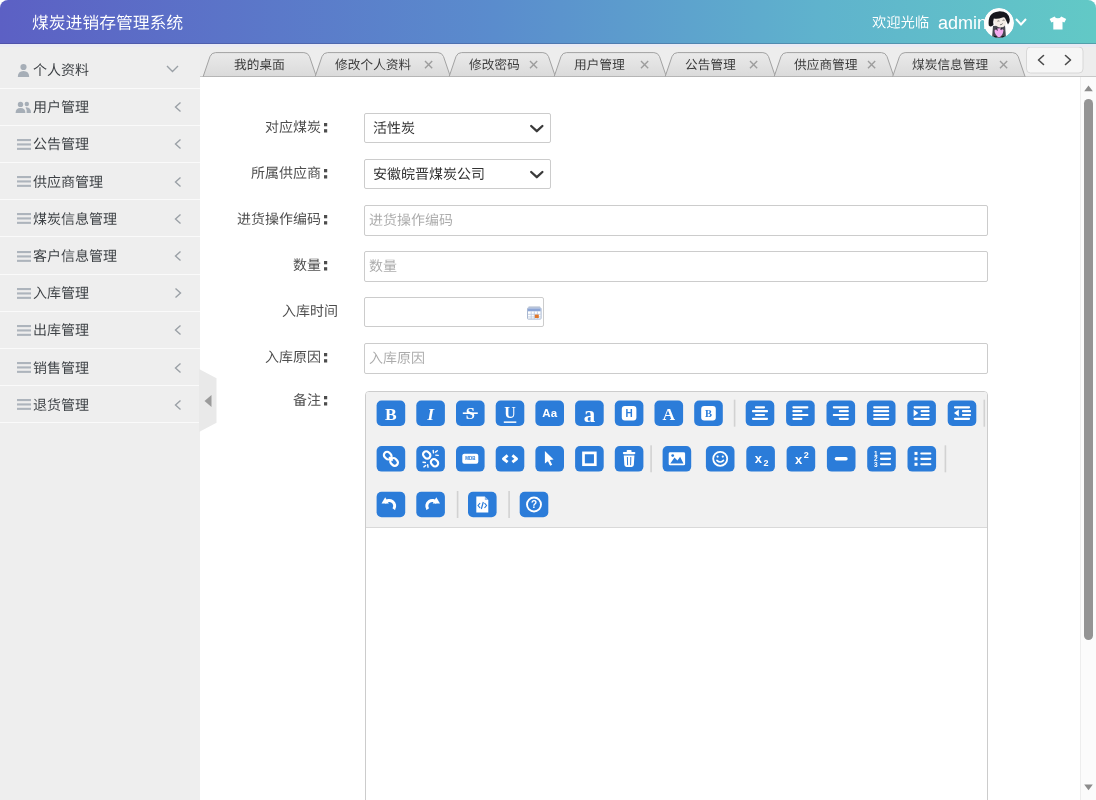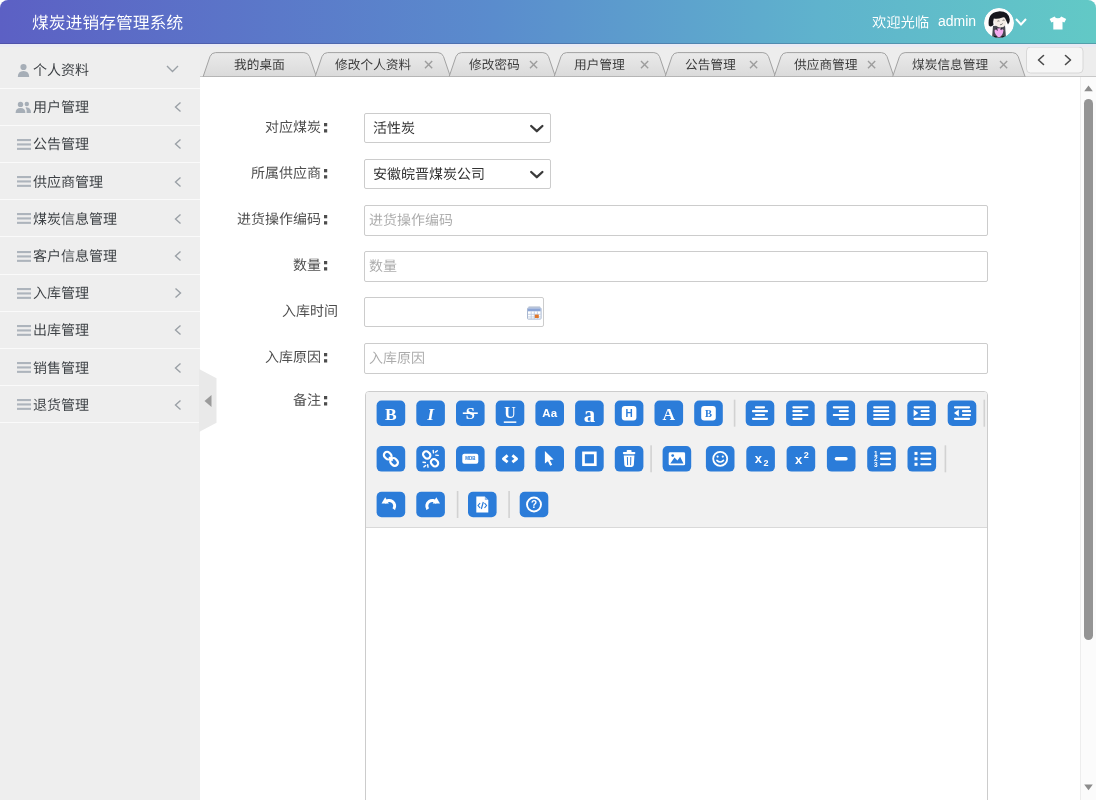--- a/index.html
+++ b/index.html
@@ -23,21 +23,21 @@
 .thumb{position:absolute;left:1083.5px;top:99px;width:9px;height:541px;background:#949494;border-radius:4.5px}
 </style></head><body>
 <div id="page">
 <div class="header"></div>
 <svg class="t" style="left:32.0px;top:5.8px" width="153" height="34">
       <path fill="#fff" transform="translate(0,22.76)" d="M5.5 -11.2C5.3 -10.2 4.9 -8.7 4.6 -7.7L5.4 -7.4C5.7 -8.2 6.1 -9.7 6.5 -10.8ZM1.5 -10.7C1.4 -9.4 1.1 -7.7 0.7 -6.6L1.6 -6.3C2 -7.4 2.3 -9.2 2.4 -10.6ZM8.3 -14.1V-12.3H6.6V-11.2H8.3V-6.1H10.8V-4.6H6.6V-3.5H10.1C9.1 -2.1 7.6 -0.7 6.1 -0.1C6.4 0.2 6.8 0.6 7 0.9C8.4 0.2 9.8 -1.2 10.8 -2.7V1.3H12V-2.5C13 -1.2 14.2 0.1 15.3 0.8C15.5 0.5 15.9 0.1 16.2 -0.2C14.9 -0.8 13.5 -2.2 12.6 -3.5H15.8V-4.6H12V-6.1H14.4V-11.2H15.9V-12.3H14.4V-14.1H13.2V-12.3H9.4V-14.1ZM13.2 -11.2V-9.7H9.4V-11.2ZM13.2 -8.7V-7.2H9.4V-8.7ZM3.1 -14V-8.3C3.1 -5.2 2.8 -2.1 0.6 0.4C0.9 0.6 1.3 1 1.5 1.2C2.7 -0.1 3.4 -1.6 3.7 -3.2C4.3 -2.4 5.1 -1.3 5.4 -0.8L6.2 -1.6C5.9 -2.1 4.6 -3.8 4 -4.5C4.2 -5.7 4.2 -7 4.2 -8.3V-14Z M23.6 -5.9C23.3 -4.8 22.7 -3.6 22 -2.9L23 -2.3C23.8 -3.1 24.4 -4.5 24.7 -5.7ZM30.3 -5.8C30 -4.9 29.2 -3.6 28.7 -2.8L29.7 -2.4C30.3 -3.1 30.9 -4.3 31.5 -5.4ZM24.6 -14.1V-11.5H20.2V-13.5H19V-10.3H31.5V-13.5H30.2V-11.5H25.8V-14.1ZM21.8 -10.1C21.8 -9.6 21.7 -9.1 21.6 -8.6H17.9V-7.5H21.3C20.6 -4.9 19.4 -2.9 17.4 -1.6C17.7 -1.4 18.1 -0.9 18.3 -0.7C20.5 -2.2 21.8 -4.5 22.6 -7.5H32.5V-8.6H22.8L23 -9.8ZM26.2 -6.9C25.9 -3.1 25.3 -0.8 20.4 0.3C20.6 0.6 21 1.1 21.1 1.4C24.4 0.6 26 -0.8 26.7 -2.8C27.4 -1 28.8 0.6 32.1 1.4C32.3 1 32.6 0.5 32.9 0.3C28.4 -0.7 27.6 -3.1 27.3 -5.4C27.4 -5.9 27.4 -6.4 27.5 -6.9Z M35 -13.1C35.9 -12.2 37 -11 37.5 -10.2L38.5 -11C38 -11.8 36.8 -12.9 35.9 -13.8ZM45.7 -13.8V-11.1H42.9V-13.8H41.7V-11.1H39.3V-9.8H41.7V-7.9L41.6 -6.8H39.2V-5.6H41.5C41.3 -4.4 40.7 -3.1 39.4 -2.2C39.7 -2 40.2 -1.5 40.4 -1.2C41.8 -2.4 42.5 -4 42.8 -5.6H45.7V-1.3H47V-5.6H49.5V-6.8H47V-9.8H49.1V-11.1H47V-13.8ZM42.9 -9.8H45.7V-6.8H42.9L42.9 -7.9ZM38 -8H34.4V-6.9H36.8V-2C36 -1.7 35.1 -1 34.2 -0L35.1 1.1C36 -0 36.8 -1 37.3 -1C37.7 -1 38.3 -0.5 39 -0C40.1 0.7 41.5 0.9 43.6 0.9C45.2 0.9 48.2 0.8 49.4 0.7C49.4 0.4 49.6 -0.3 49.8 -0.6C48.2 -0.4 45.6 -0.3 43.6 -0.3C41.7 -0.3 40.3 -0.4 39.2 -1.1C38.7 -1.4 38.3 -1.7 38 -1.9Z M57.8 -13.1C58.4 -12.1 59.1 -10.8 59.4 -9.9L60.4 -10.5C60.1 -11.3 59.4 -12.6 58.7 -13.5ZM65.3 -13.6C64.9 -12.7 64.1 -11.3 63.6 -10.4L64.5 -10C65.1 -10.8 65.8 -12 66.4 -13.2ZM53.4 -14.1C52.9 -12.5 52 -11 51 -10C51.2 -9.8 51.6 -9.2 51.7 -8.9C52.2 -9.5 52.7 -10.1 53.2 -10.9H57.3V-12.1H53.8C54.1 -12.6 54.3 -13.2 54.5 -13.7ZM51.4 -5.8V-4.6H53.9V-1.3C53.9 -0.6 53.3 -0.1 53.1 0.1C53.3 0.3 53.6 0.8 53.7 1.1C53.9 0.9 54.4 0.6 57.2 -1C57.1 -1.3 57 -1.7 57 -2.1L55 -1.1V-4.6H57.4V-5.8H55V-8H57V-9.2H52.2V-8H53.9V-5.8ZM59.1 -5.2H64.8V-3.4H59.1ZM59.1 -6.3V-8.1H64.8V-6.3ZM61.4 -14.1V-9.3H58V1.3H59.1V-2.3H64.8V-0.3C64.8 -0 64.7 0.1 64.4 0.1C64.2 0.1 63.3 0.1 62.4 0.1C62.6 0.4 62.7 0.9 62.8 1.2C64.1 1.2 64.8 1.2 65.3 1C65.8 0.8 65.9 0.4 65.9 -0.2V-9.3L64.8 -9.3H62.6V-14.1Z M77.5 -5.9V-4.5H72.8V-3.3H77.5V-0.2C77.5 0.1 77.4 0.1 77.1 0.2C76.8 0.2 75.8 0.2 74.7 0.1C74.9 0.5 75.1 1 75.1 1.3C76.6 1.3 77.5 1.3 78.1 1.1C78.6 0.9 78.8 0.6 78.8 -0.2V-3.3H83.3V-4.5H78.8V-5.4C80 -6.2 81.3 -7.3 82.2 -8.3L81.4 -8.9L81.2 -8.8H74.3V-7.7H80C79.3 -7 78.3 -6.3 77.5 -5.9ZM73.7 -14.1C73.5 -13.4 73.2 -12.7 72.9 -11.9H68.3V-10.7H72.4C71.3 -8.4 69.8 -6.2 67.7 -4.8C67.9 -4.5 68.2 -3.9 68.4 -3.6C69.1 -4.1 69.8 -4.7 70.4 -5.4V1.3H71.6V-6.9C72.5 -8.1 73.2 -9.4 73.8 -10.7H83V-11.9H74.3C74.6 -12.5 74.8 -13.2 75 -13.8Z M87.5 -7.4V1.4H88.8V0.8H97V1.3H98.2V-2.8H88.8V-4H97.3V-7.4ZM97 -0.2H88.8V-1.8H97ZM91.4 -10.5C91.6 -10.1 91.8 -9.7 91.9 -9.4H85.7V-6.6H86.9V-8.4H98.1V-6.6H99.4V-9.4H93.2C93.1 -9.8 92.8 -10.3 92.5 -10.7ZM88.8 -6.4H96.1V-4.9H88.8ZM86.8 -14.2C86.4 -12.7 85.6 -11.3 84.7 -10.3C85 -10.2 85.6 -9.9 85.8 -9.7C86.3 -10.3 86.8 -11 87.2 -11.8H88.3C88.7 -11.2 89.1 -10.4 89.2 -9.9L90.3 -10.3C90.2 -10.7 89.9 -11.3 89.6 -11.8H92.1V-12.7H87.6C87.8 -13.1 87.9 -13.5 88 -13.9ZM93.9 -14.1C93.6 -12.9 93 -11.7 92.3 -10.9C92.6 -10.8 93.1 -10.5 93.3 -10.3C93.7 -10.8 94 -11.2 94.3 -11.8H95.5C96 -11.2 96.5 -10.4 96.7 -9.9L97.7 -10.3C97.5 -10.8 97.2 -11.3 96.8 -11.8H99.8V-12.7H94.7C94.9 -13.1 95 -13.5 95.1 -13.9Z M108.8 -9.1H111.4V-6.9H108.8ZM112.5 -9.1H115V-6.9H112.5ZM108.8 -12.2H111.4V-10.1H108.8ZM112.5 -12.2H115V-10.1H112.5ZM106.1 -0.4V0.8H117V-0.4H112.6V-2.7H116.5V-3.8H112.6V-5.8H116.2V-13.3H107.6V-5.8H111.3V-3.8H107.4V-2.7H111.3V-0.4ZM101.4 -1.7 101.7 -0.4C103.2 -0.9 105.1 -1.5 106.9 -2.2L106.7 -3.4L104.9 -2.8V-6.9H106.6V-8.1H104.9V-11.8H106.8V-13H101.6V-11.8H103.7V-8.1H101.7V-6.9H103.7V-2.4C102.8 -2.1 102 -1.9 101.4 -1.7Z M122.4 -3.8C121.5 -2.6 120.1 -1.3 118.8 -0.5C119.1 -0.3 119.6 0.1 119.9 0.3C121.2 -0.6 122.7 -1.9 123.7 -3.3ZM128.3 -3.2C129.7 -2.1 131.4 -0.6 132.2 0.4L133.3 -0.4C132.4 -1.3 130.7 -2.8 129.3 -3.8ZM128.8 -7.5C129.2 -7.1 129.7 -6.6 130.1 -6.1L122.7 -5.6C125.2 -6.9 127.8 -8.4 130.3 -10.3L129.3 -11.1C128.5 -10.4 127.6 -9.7 126.7 -9.1L122.6 -8.9C123.8 -9.8 125 -10.9 126.1 -12C128.3 -12.2 130.4 -12.5 132 -12.9L131.1 -14C128.4 -13.3 123.5 -12.9 119.4 -12.7C119.5 -12.4 119.7 -11.9 119.7 -11.6C121.2 -11.6 122.8 -11.7 124.3 -11.9C123.2 -10.7 122 -9.7 121.6 -9.4C121.1 -9.1 120.7 -8.8 120.3 -8.8C120.5 -8.4 120.6 -7.9 120.7 -7.6C121 -7.8 121.5 -7.8 125 -8C123.5 -7.1 122.3 -6.5 121.7 -6.2C120.7 -5.7 119.9 -5.4 119.4 -5.3C119.5 -5 119.7 -4.4 119.8 -4.1C120.2 -4.3 120.9 -4.4 125.5 -4.7V-0.3C125.5 -0.2 125.5 -0.1 125.2 -0.1C124.9 -0.1 124 -0.1 123 -0.1C123.2 0.3 123.4 0.8 123.5 1.2C124.7 1.2 125.5 1.1 126.1 0.9C126.7 0.7 126.8 0.4 126.8 -0.3V-4.8L131 -5.1C131.5 -4.6 131.9 -4.1 132.1 -3.6L133.2 -4.2C132.5 -5.3 131 -6.8 129.7 -8Z M146.1 -5.9V-0.6C146.1 0.6 146.4 1 147.6 1C147.8 1 148.8 1 149.1 1C150.1 1 150.4 0.4 150.5 -1.9C150.2 -2 149.7 -2.2 149.4 -2.4C149.4 -0.4 149.3 -0.1 148.9 -0.1C148.7 -0.1 147.9 -0.1 147.8 -0.1C147.4 -0.1 147.4 -0.2 147.4 -0.6V-5.9ZM143 -5.9C142.9 -2.6 142.5 -0.8 139.7 0.3C140 0.5 140.4 1 140.5 1.3C143.6 0.1 144.1 -2.1 144.2 -5.9ZM135.1 -0.9 135.4 0.4C136.9 -0.1 138.9 -0.8 140.8 -1.4L140.6 -2.5C138.5 -1.9 136.5 -1.2 135.1 -0.9ZM144.4 -13.8C144.7 -13.2 145.1 -12.2 145.3 -11.7H141.2V-10.5H144.3C143.5 -9.5 142.3 -7.9 142 -7.6C141.6 -7.3 141.2 -7.2 140.9 -7.1C141 -6.8 141.3 -6.2 141.3 -5.8C141.8 -6 142.5 -6.1 148.6 -6.7C148.9 -6.2 149.1 -5.8 149.3 -5.5L150.3 -6.1C149.8 -7 148.7 -8.6 147.8 -9.8L146.8 -9.3C147.2 -8.8 147.6 -8.2 148 -7.7L143.3 -7.3C144.1 -8.2 145.1 -9.5 145.8 -10.5H150.3V-11.7H145.5L146.6 -12C146.4 -12.5 145.9 -13.5 145.6 -14.1ZM135.4 -7.1C135.7 -7.2 136 -7.3 138.1 -7.6C137.3 -6.5 136.7 -5.7 136.4 -5.4C135.8 -4.8 135.5 -4.4 135.1 -4.3C135.2 -3.9 135.4 -3.3 135.5 -3.1C135.9 -3.3 136.4 -3.5 140.6 -4.4C140.6 -4.6 140.5 -5.1 140.6 -5.5L137.4 -4.9C138.7 -6.3 139.9 -8.1 141 -9.9L139.9 -10.6C139.6 -10 139.2 -9.4 138.8 -8.8L136.8 -8.6C137.8 -10 138.8 -11.8 139.6 -13.6L138.3 -14.2C137.6 -12.1 136.3 -10 135.9 -9.4C135.6 -8.9 135.3 -8.5 135 -8.4C135.1 -8 135.3 -7.4 135.4 -7.1Z"></path>
     </svg>
 <svg class="t" style="left:871.5px;top:7.5px" width="59" height="29">
       <path fill="#fff" transform="translate(0,19.38)" d="M0.8 -7.9C1.6 -6.7 2.5 -5.4 3.3 -4.1C2.5 -2.6 1.5 -1.4 0.4 -0.6C0.6 -0.4 0.9 -0.1 1.1 0.2C2.2 -0.6 3.1 -1.7 3.9 -3.1C4.4 -2.3 4.7 -1.6 5 -1L5.9 -1.8C5.5 -2.4 5.1 -3.3 4.5 -4.2C5.3 -5.9 5.8 -7.9 6.1 -10.2L5.5 -10.4L5.3 -10.4H0.7V-9.4H5C4.8 -7.9 4.3 -6.5 3.8 -5.2C3.1 -6.3 2.3 -7.5 1.5 -8.5ZM7.8 -12C7.5 -9.9 7 -7.9 6.1 -6.6C6.3 -6.5 6.8 -6.2 7 -6C7.5 -6.8 7.9 -7.8 8.2 -8.9H12.3C12.1 -8.1 11.9 -7.3 11.7 -6.8L12.6 -6.5C12.9 -7.3 13.3 -8.6 13.5 -9.7L12.8 -9.9L12.7 -9.9H8.5C8.6 -10.5 8.8 -11.2 8.9 -11.9ZM9 -8V-7C9 -4.9 8.8 -1.8 5.1 0.4C5.3 0.6 5.7 0.9 5.9 1.2C8.1 -0.2 9.2 -2 9.7 -3.7C10.3 -1.4 11.4 0.2 13.2 1.1C13.3 0.9 13.6 0.4 13.9 0.2C11.7 -0.8 10.6 -3.1 10 -6L10.1 -7V-8Z M15.3 -10.5C16.2 -10 17.3 -9.1 17.8 -8.6L18.5 -9.3C17.9 -9.9 16.8 -10.6 15.9 -11.2ZM17.9 -7H15V-6H16.8V-1.4C16.2 -1.2 15.5 -0.5 14.9 0.2L15.6 1.1C16.3 0.2 17 -0.7 17.5 -0.7C17.8 -0.7 18.3 -0.2 18.9 0.2C19.9 0.8 21 1 22.8 1C24.3 1 26.8 0.9 27.7 0.8C27.8 0.5 27.9 -0 28 -0.3C26.6 -0.1 24.5 -0 22.8 -0C21.2 -0 20 -0.1 19.1 -0.7C18.5 -1.1 18.2 -1.4 17.9 -1.5ZM23.2 -11V-0.7H24.2V-10H26.5V-3.6C26.5 -3.4 26.4 -3.3 26.3 -3.3C26.1 -3.3 25.5 -3.3 24.9 -3.3C25 -3.1 25.2 -2.7 25.2 -2.4C26.1 -2.4 26.7 -2.4 27 -2.6C27.4 -2.8 27.5 -3 27.5 -3.6V-11ZM19.2 -2.2C19.5 -2.4 19.9 -2.6 22.9 -3.6C22.9 -3.8 22.8 -4.3 22.8 -4.6L20.4 -3.8V-10.1C21.3 -10.4 22.3 -10.8 23.1 -11.3L22.3 -12C21.6 -11.6 20.4 -11 19.4 -10.6V-4.2C19.4 -3.6 18.9 -3.2 18.7 -3.1C18.9 -2.9 19.1 -2.5 19.2 -2.2Z M30.6 -11C31.3 -9.8 32 -8.3 32.3 -7.4L33.3 -7.8C33 -8.8 32.3 -10.2 31.5 -11.3ZM40 -11.5C39.6 -10.3 38.8 -8.8 38.2 -7.8L39.1 -7.4C39.7 -8.4 40.5 -9.8 41.1 -11.1ZM35.2 -12V-6.5H29.4V-5.5H33.2C33 -2.8 32.4 -0.8 29.1 0.2C29.3 0.4 29.6 0.9 29.8 1.1C33.4 -0 34.1 -2.4 34.3 -5.5H37V-0.5C37 0.8 37.3 1.1 38.6 1.1C38.9 1.1 40.4 1.1 40.7 1.1C41.9 1.1 42.2 0.5 42.3 -1.8C42 -1.9 41.6 -2.1 41.3 -2.3C41.3 -0.2 41.2 0.1 40.6 0.1C40.3 0.1 39 0.1 38.7 0.1C38.2 0.1 38.1 0 38.1 -0.5V-5.5H42.2V-6.5H36.3V-12Z M44.1 -10.3V-0.7H45.1V-10.3ZM46.5 -11.8V1H47.5V-11.8ZM51.2 -8.2C52.1 -7.5 53.1 -6.5 53.7 -5.9L54.4 -6.7C53.9 -7.3 52.8 -8.1 51.9 -8.8ZM50.4 -12.1C49.9 -10.1 49 -8.2 47.9 -7C48.1 -6.9 48.6 -6.6 48.8 -6.4C49.5 -7.2 50.1 -8.2 50.6 -9.3H56.5V-10.4H51C51.2 -10.8 51.3 -11.4 51.5 -11.9ZM52.1 -0.6H50V-4.4H52.1ZM53.1 -0.6V-4.4H55V-0.6ZM49 -5.4V1.1H50V0.4H55V1.1H56.1V-5.4Z"></path>
     </svg>
-<div class="abs" style="left:938px;top:13px;font-size:14px;color:#fff;">admin</div>
+<div class="abs" style="left:938px;top:13px;font-size:18px;color:#fff;">admin</div>
 <svg class="t" style="left:983.7px;top:7.9px" width="31" height="31">
 <defs>
         <clipPath id="av">
           <circle cx="15" cy="15" r="15"></circle>
         </clipPath>
       </defs>
 <g clip-path="url(#av)">
 <circle cx="15" cy="15" r="15" fill="#fdfdfd"></circle>
 <path d="M9 18 L21 17 L22 30 L8 30 Z" fill="#494952"></path>
 <ellipse cx="16.3" cy="13" rx="6.2" ry="6.6" fill="#f3ece5" transform="rotate(-14 16.3 13)"></ellipse>

